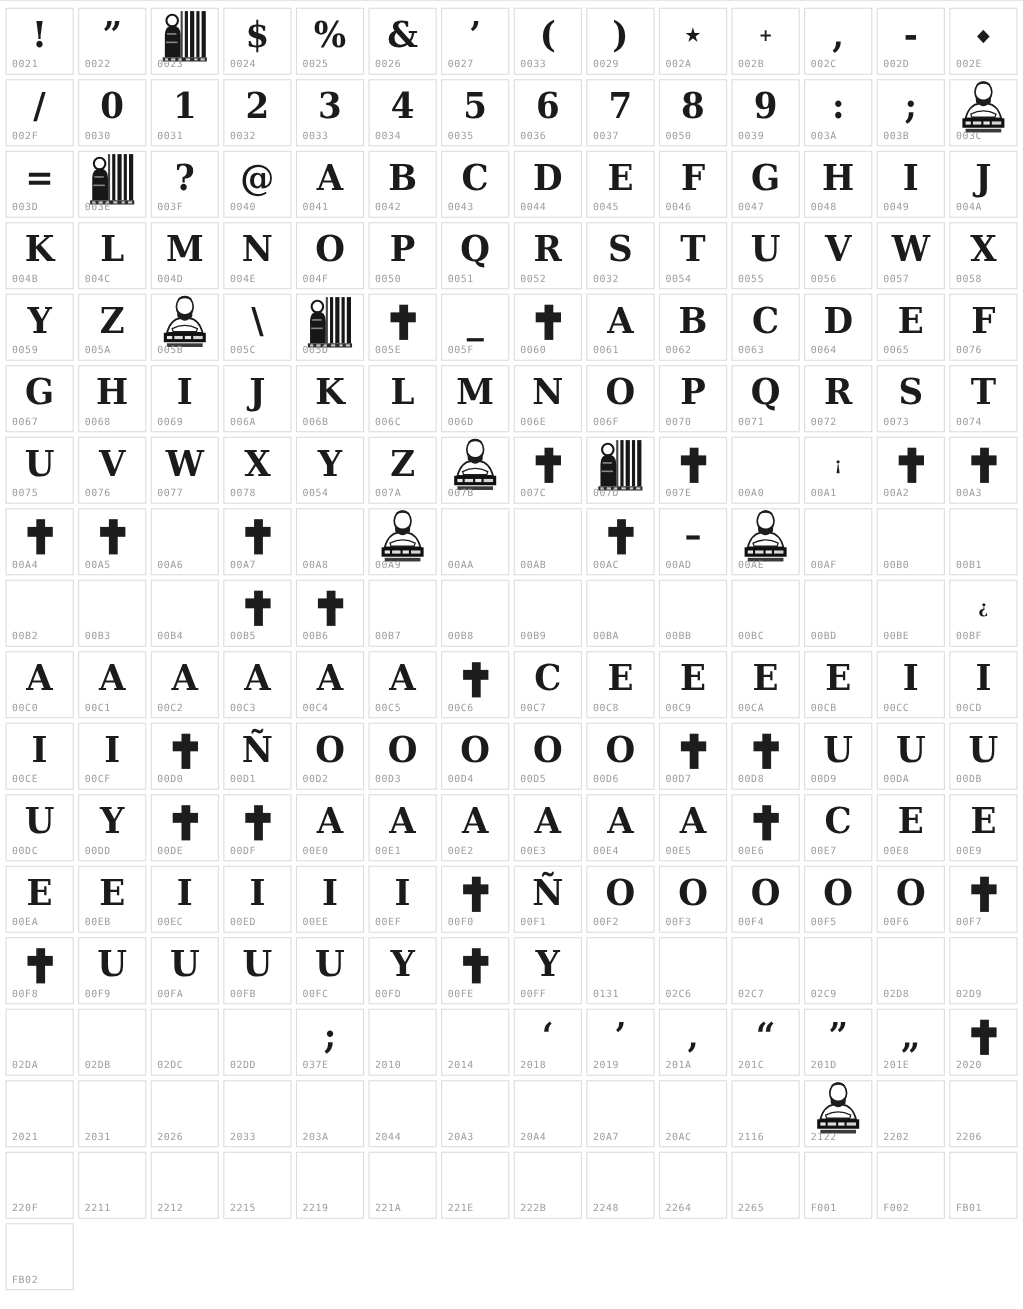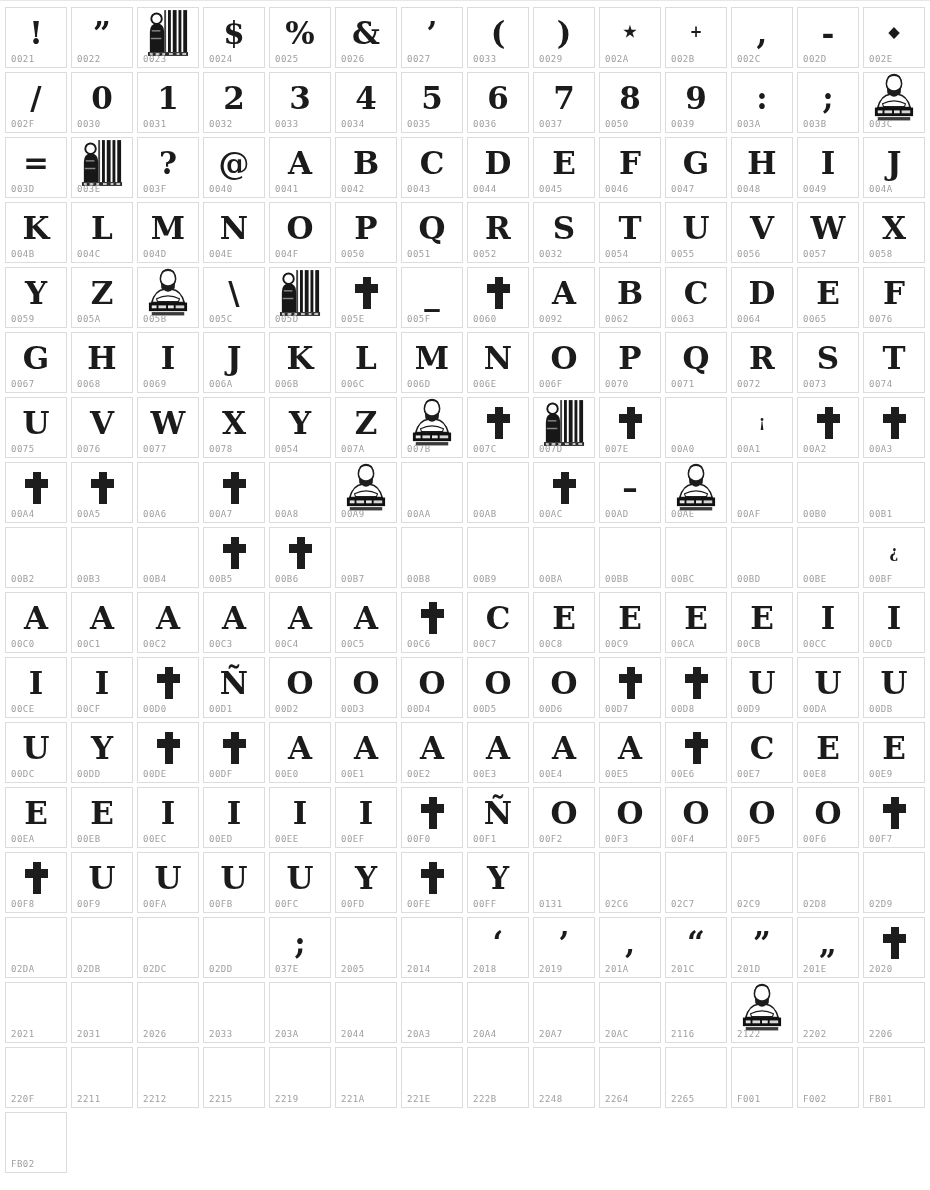--- a/index.html
+++ b/index.html
@@ -504,21 +504,21 @@
     <div class="cell">
     <div class="glyph-area">
         <span class="cross"></span>
       </div>
     <span class="code">0060</span>
   </div>
     <div class="cell">
     <div class="glyph-area">
         <span class="ch">A</span>
       </div>
-    <span class="code">0092</span>
+    <span class="code">0061</span>
   </div>
     <div class="cell">
     <div class="glyph-area">
         <span class="ch">B</span>
       </div>
     <span class="code">0062</span>
   </div>
     <div class="cell">
     <div class="glyph-area">
         <span class="ch">C</span>
@@ -1320,21 +1320,21 @@
     <span class="code">02DD</span>
   </div>
     <div class="cell">
     <div class="glyph-area">
         <span class="ch">;</span>
       </div>
     <span class="code">037E</span>
   </div>
     <div class="cell">
     <div class="glyph-area"></div>
-    <span class="code">2005</span>
+    <span class="code">2010</span>
   </div>
     <div class="cell">
     <div class="glyph-area"></div>
     <span class="code">2014</span>
   </div>
     <div class="cell">
     <div class="glyph-area">
         <span class="ch">‘</span>
       </div>
     <span class="code">2018</span>

